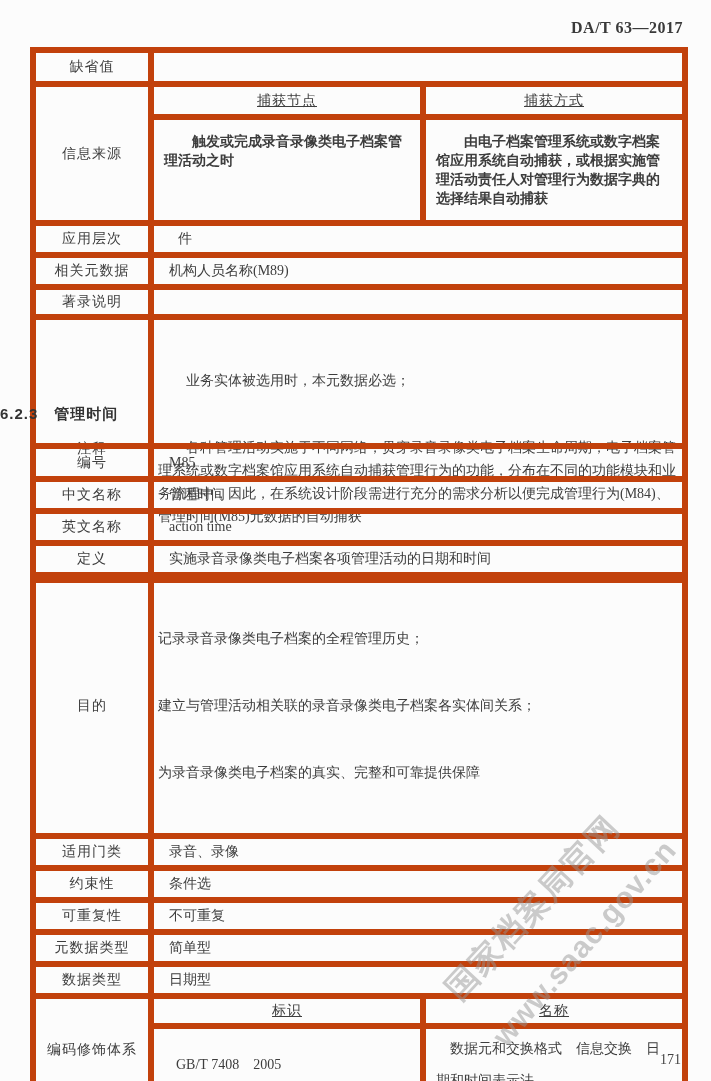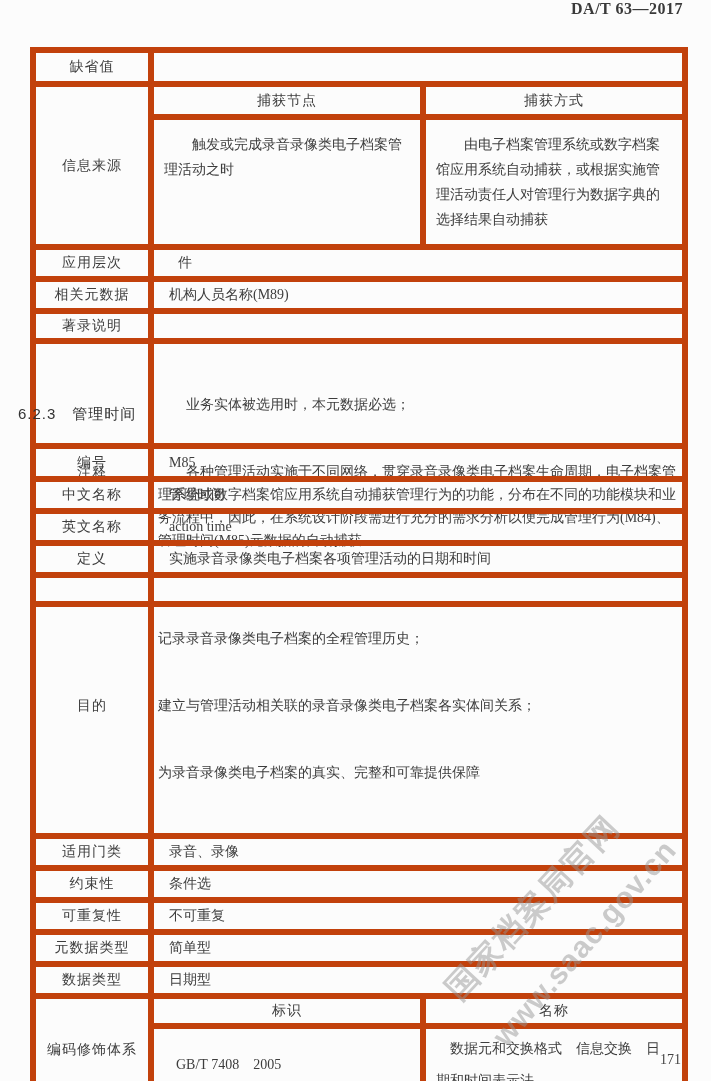--- a/index.html
+++ b/index.html
@@ -5,28 +5,28 @@
   html,body{margin:0;padding:0;background:#e8e8e8;}
   .page{
     position:relative;
     width:711px;height:1081px;
     background:#fcfcfc;
     overflow:hidden;
     font-family:"Liberation Serif","DejaVu Serif",serif;
     color:#3d3d3d;
   }
   .doc-header{
-    position:absolute;top:0;right:28px;
+    position:absolute;top:19px;right:28px;
     font-size:16px;font-weight:bold;letter-spacing:.5px;
     color:#3a3a3a;
   }
   .section-heading{
-    position:absolute;top:405px;left:18px;
+    position:absolute;top:405px;left:0;
     font-family:"Liberation Sans","DejaVu Sans",sans-serif;
-    font-size:15px;font-weight:normal;color:#333;
+    font-size:15px;font-weight:bold;color:#333;
     letter-spacing:1px;
   }
   .page-number{
     position:absolute;top:1052px;right:30px;
     font-size:14px;color:#444;
   }
   table.meta-table{
     position:absolute;left:30px;
     width:652px;border-collapse:collapse;table-layout:fixed;
     border:2px solid #2e2e2e;
@@ -35,26 +35,26 @@
   }
   table.t1{top:47px;}
   table.t2{top:443px;}
   .meta-table td{
     border:6px solid #c2410c;
     vertical-align:middle;
     white-space:pre-wrap;
     line-height:22px;
   }
   td.lbl{text-align:center;letter-spacing:1px;}
-  td.hdr{text-align:center;letter-spacing:1px;}
+  td.hdr{text-align:center;letter-spacing:1px;text-decoration:underline;}
   td.val{padding:2px 10px 2px 15px;}
   td.val-indent2{padding-left:24px;}
   td.block{padding:5px 4px;vertical-align:middle;}
   .para{margin:0;text-indent:2em;line-height:23px;}
-  td.cap{padding:12px 10px;text-indent:2em;line-height:25px;vertical-align:top;}
+  td.cap{padding:12px 10px;text-indent:2em;line-height:19px;vertical-align:top;font-weight:bold;}
   td.name-cell{padding:4px 10px;text-indent:1em;line-height:32px;}
   
   .watermark{position:absolute;inset:0;pointer-events:none;overflow:hidden;}
   .wm-line{
     position:absolute;white-space:nowrap;text-align:center;
     font-family:"Liberation Sans","DejaVu Sans",sans-serif;
     font-weight:bold;color:rgba(148,148,148,0.48);
   }
   .wm-line1{left:408px;top:886px;width:250px;font-size:32px;letter-spacing:2px;transform:rotate(-47deg);}
   .wm-line2{left:452px;top:926px;width:265px;font-size:30px;letter-spacing:1px;transform:rotate(-49deg);}

